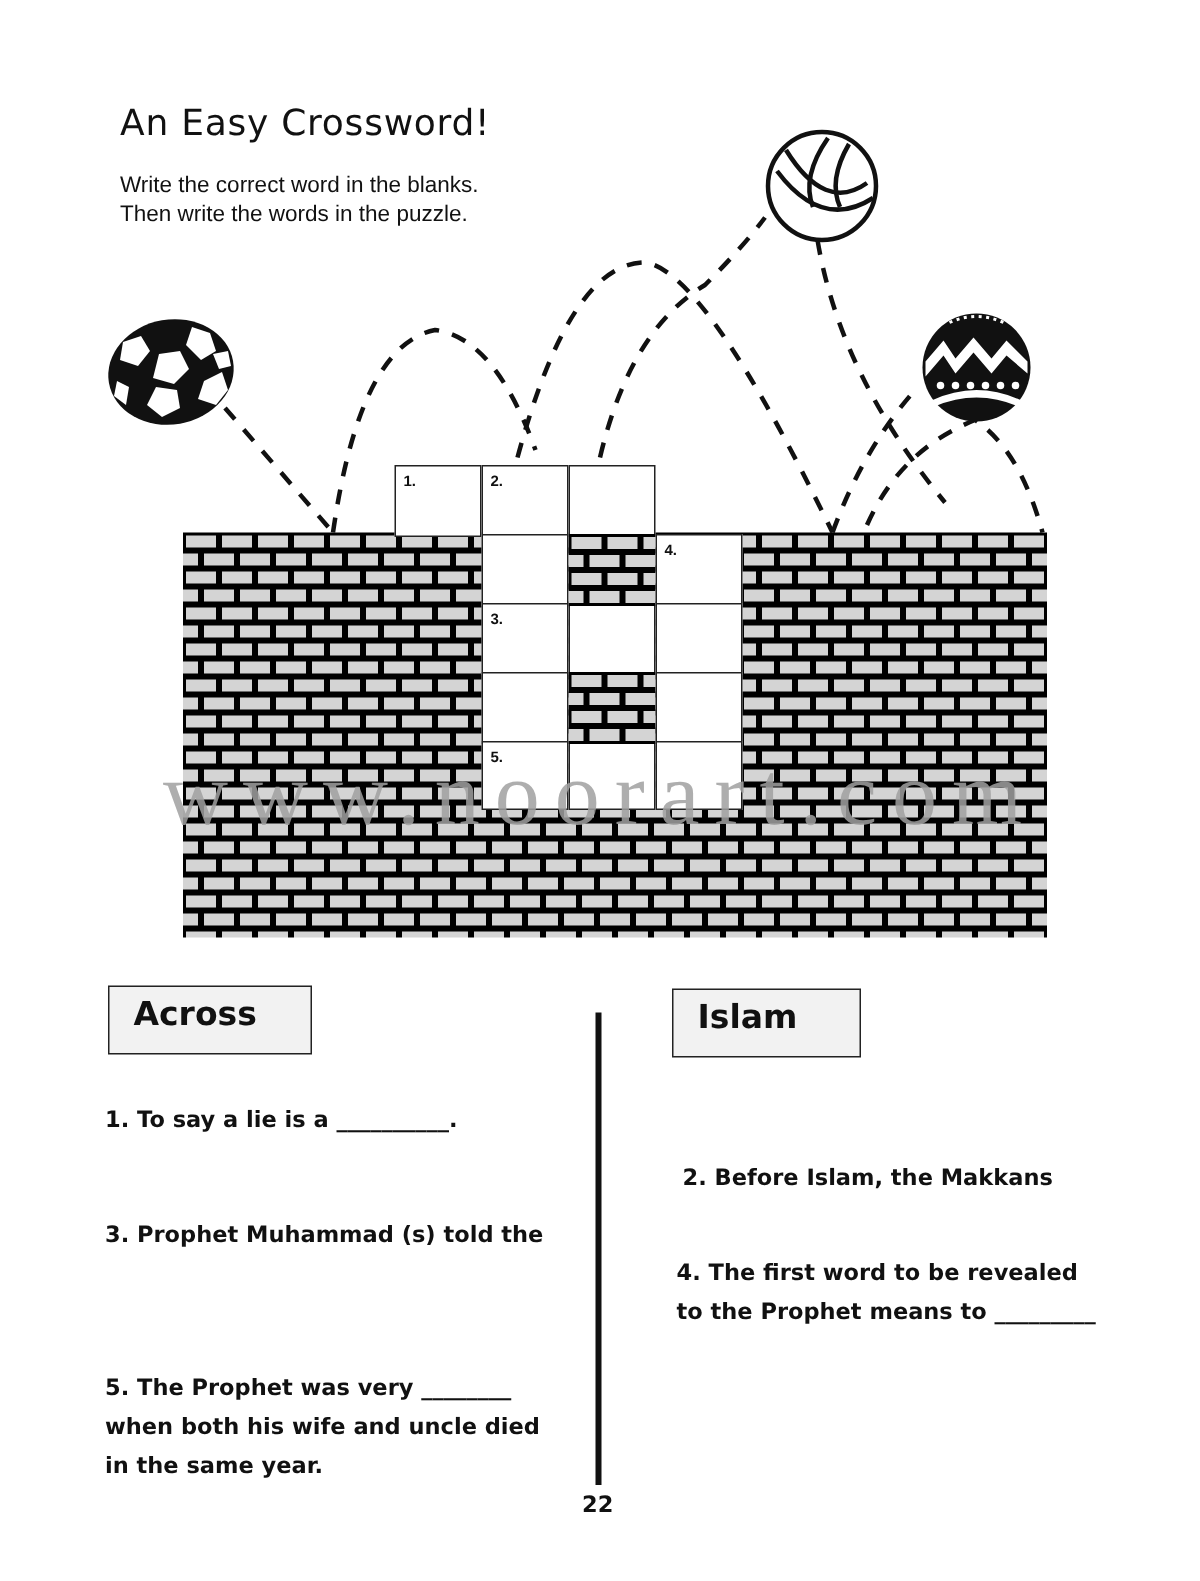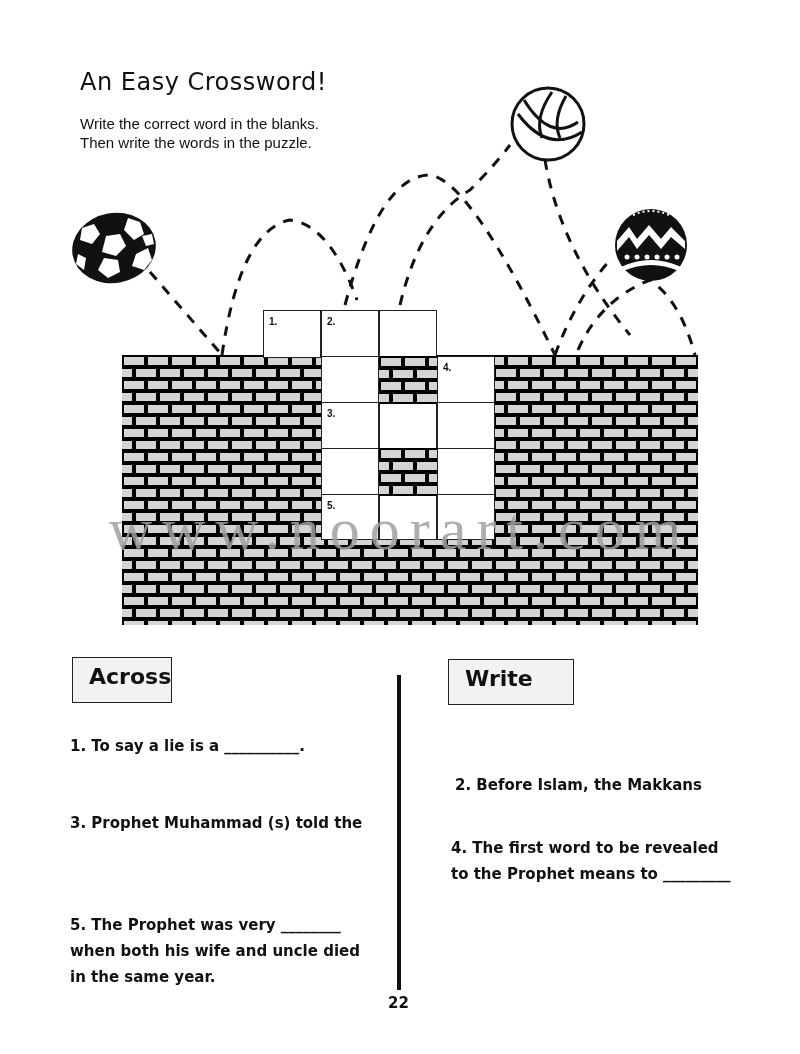--- a/index.html
+++ b/index.html
@@ -110,39 +110,39 @@
 
   <div class="cell" style="left:321px;top:494px;height:46px;">
       <span class="num">5.</span>
     </div>
   <div class="cell" style="left:379px;top:494px;height:46px;"></div>
   <div class="cell" style="left:437px;top:494px;height:46px;"></div>
 </div>
 
 <div class="watermark">www.noorart.com</div>
 
-<div class="hdrbox" style="left:72px;top:657px;width:100px;height:46px;">
+<div class="hdrbox" style="left:72px;top:657px;width:136px;height:46px;">
   <span>Across</span>
 </div>
 <div class="clue" style="left:70px;top:733px;">
   <div>1. To say a lie is a __________.</div>
 </div>
 <div class="clue" style="left:70px;top:810px;">
   <div>3. Prophet Muhammad (s) told the</div>
 </div>
 <div class="clue" style="left:70px;top:912px;">
   <div>5. The Prophet was very ________</div>
   <div>when both his wife and uncle died</div>
   <div>in the same year.</div>
 </div>
 
 <div class="divider"></div>
 
 <div class="hdrbox" style="left:448px;top:659px;width:126px;height:46px;">
-  <span>Write</span>
+  <span>Islam</span>
 </div>
 <div class="clue" style="left:455px;top:772px;">
   <div>2. Before Islam, the Makkans</div>
 </div>
 <div class="clue" style="left:451px;top:835px;">
   <div>4. The first word to be revealed</div>
   <div>to the Prophet means to  _________</div>
 </div>
 
 <div class="pagenum">22</div>

